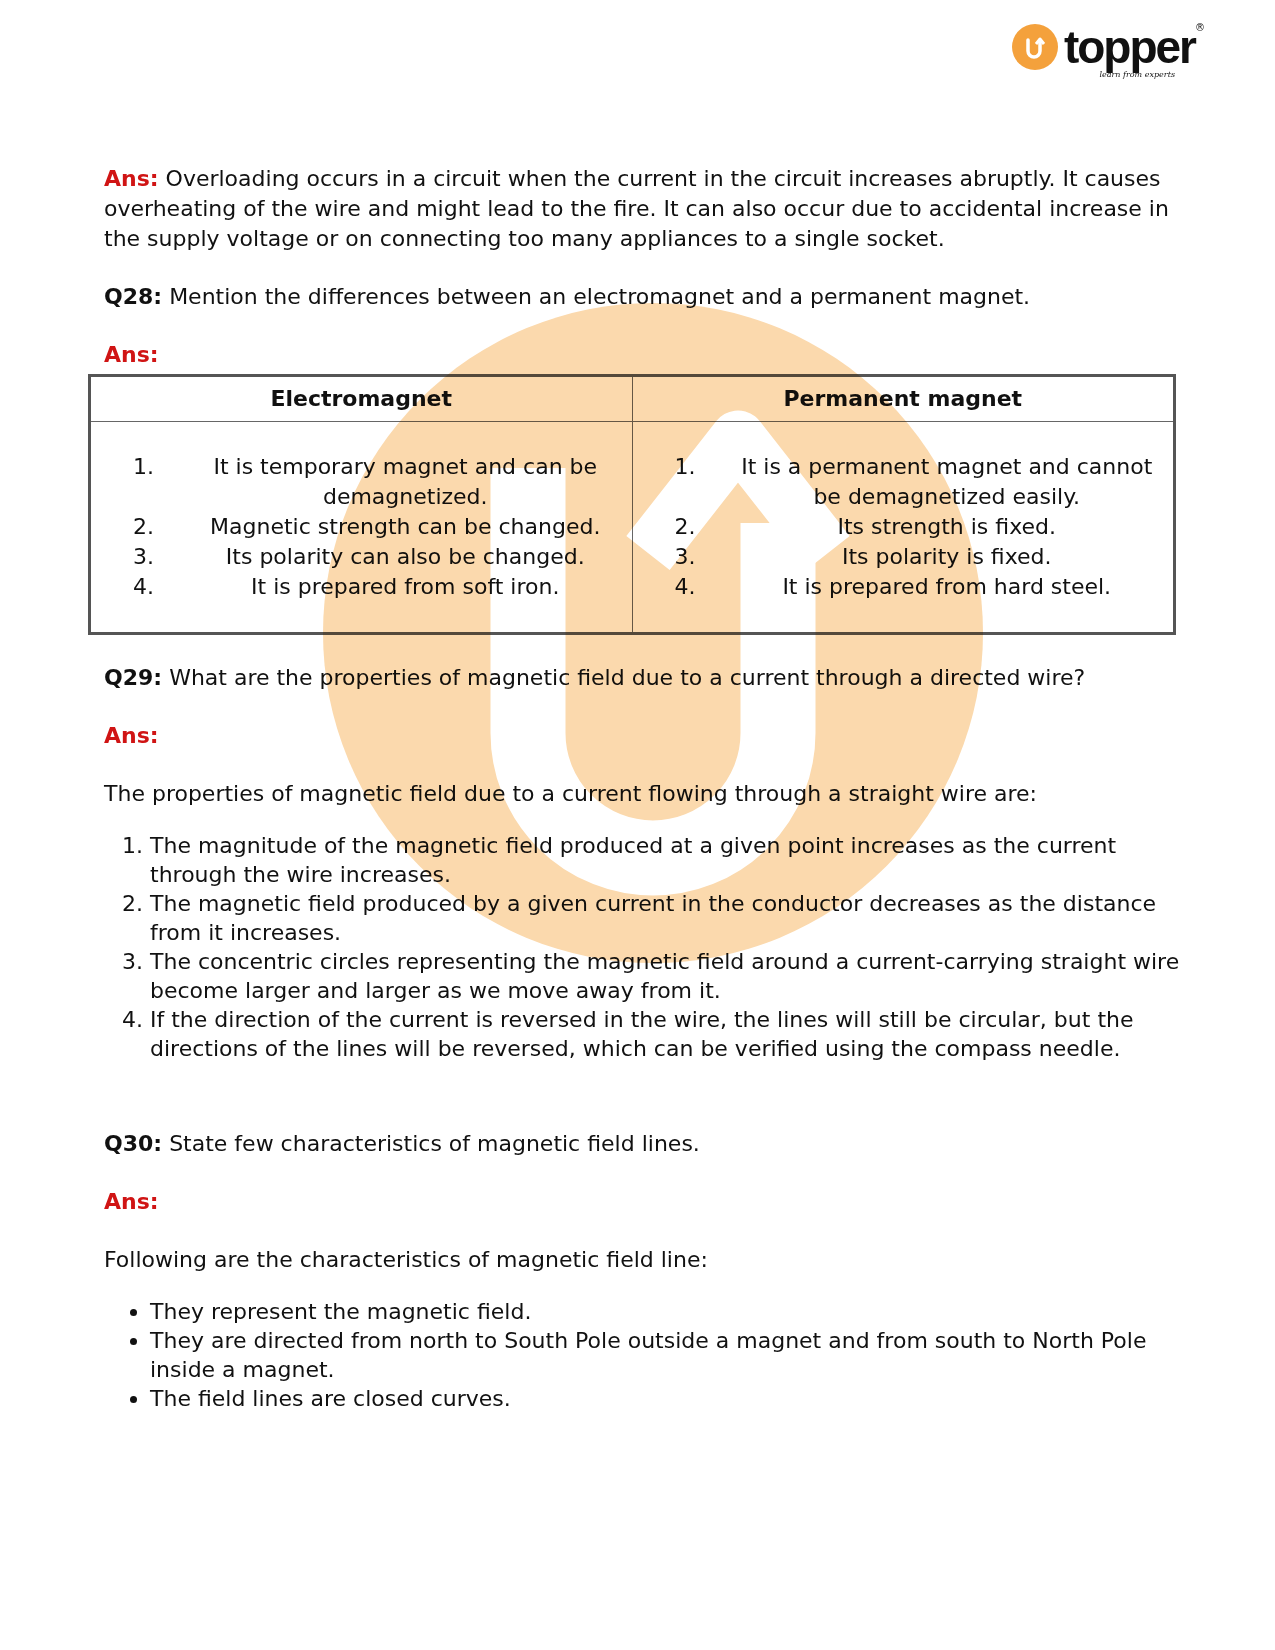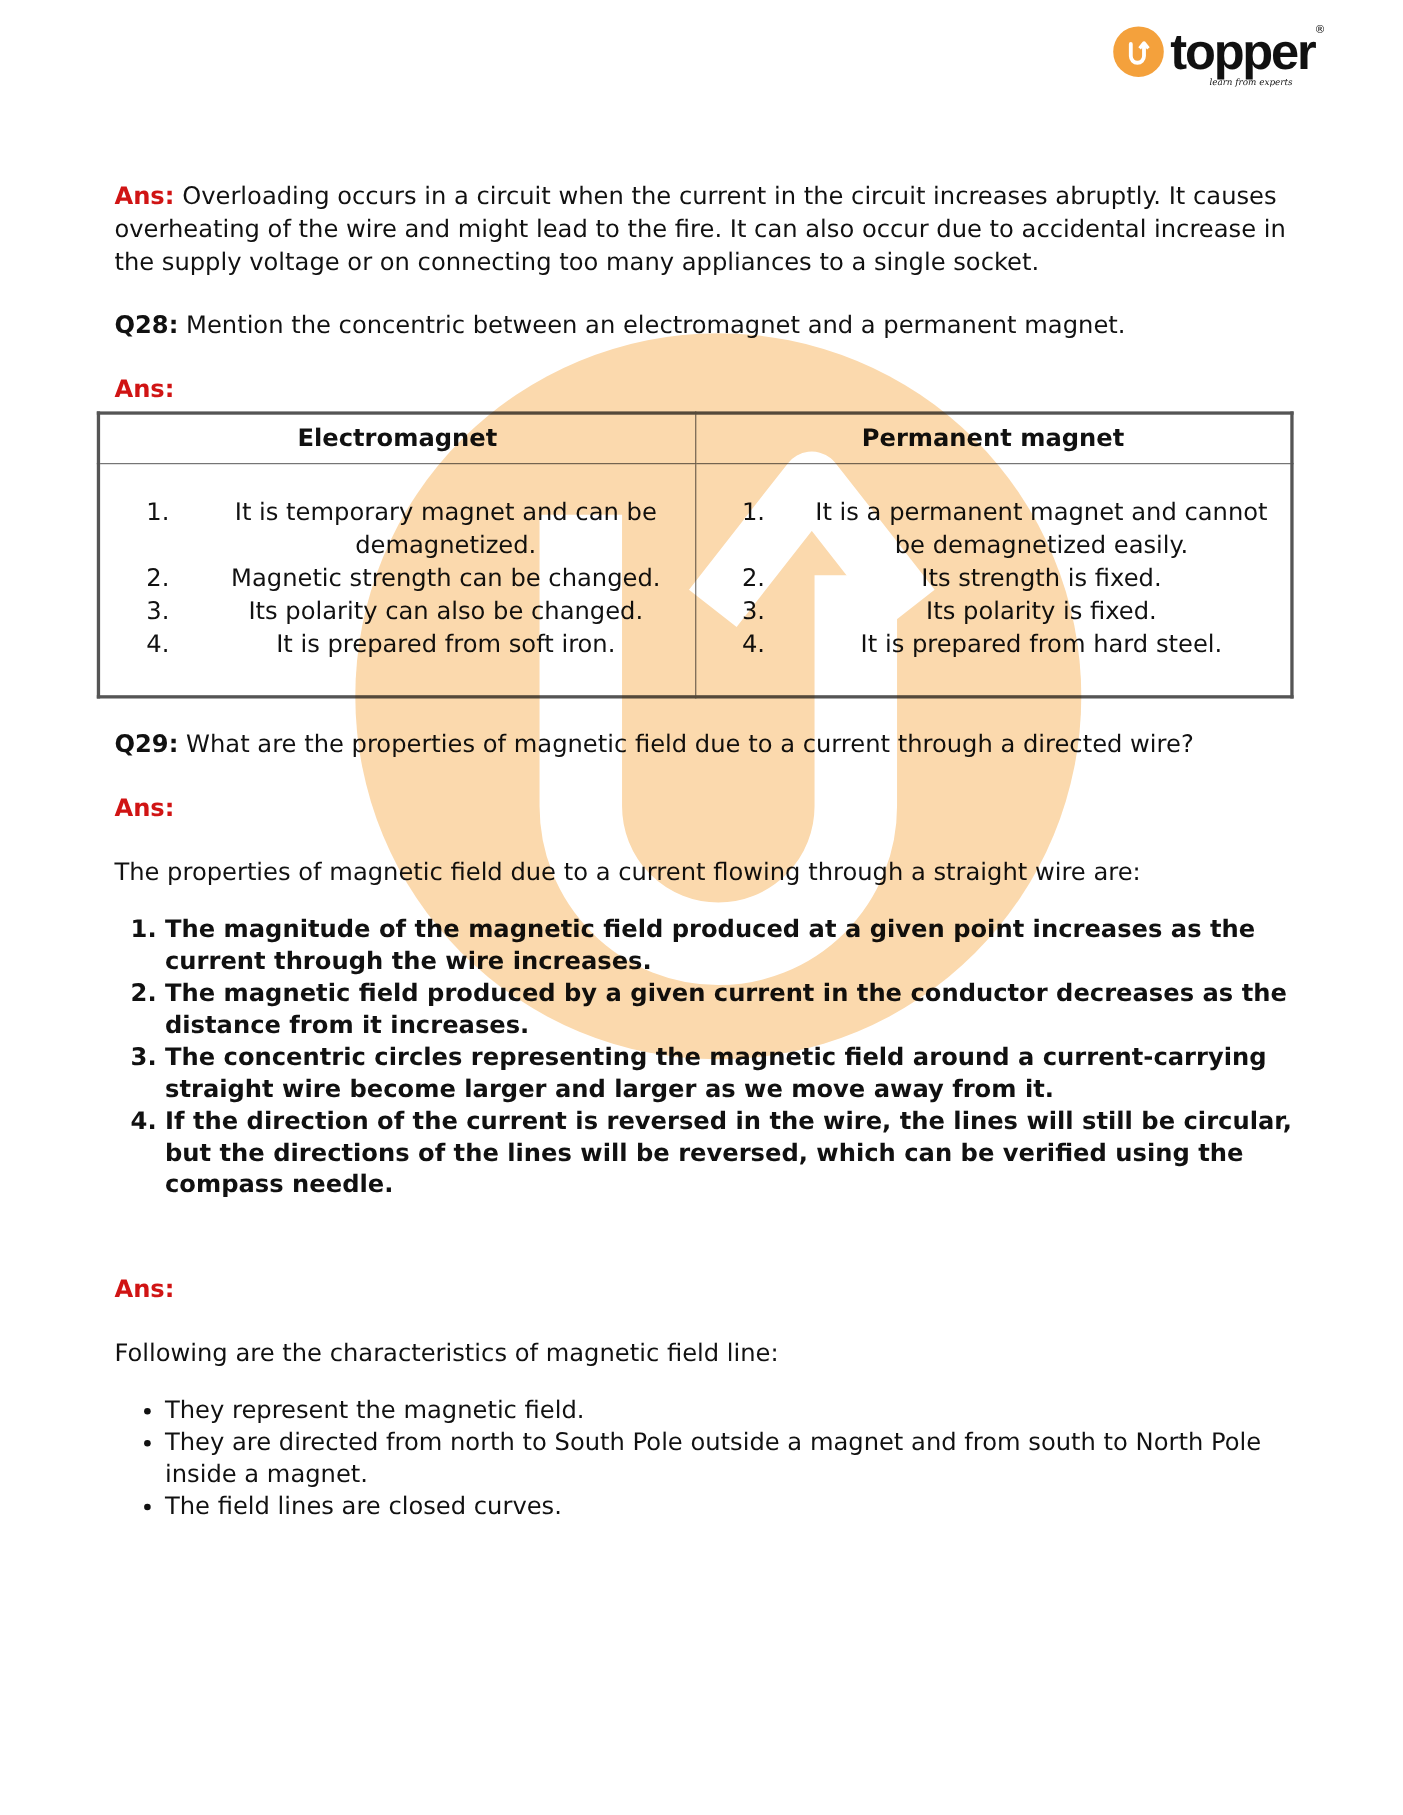--- a/index.html
+++ b/index.html
@@ -22,21 +22,21 @@
   p { margin: 16px; }
   .block { margin-bottom: 28px; }
   table.cmp { width: 1088px; border-collapse: collapse; border: 3px solid #555; margin-top: 4px; }
   table.cmp th { border: 1px solid #666; font-weight: bold; font-size: 22px; height: 42px; }
   table.cmp td { border-left: 1px solid #666; border-right: 1px solid #666; vertical-align: top;
                  padding: 30px 14px 30px 14px; width: 50%; }
   .cell-list { list-style: none; margin: 0; padding: 0; }
   .cell-list li { display: flex; line-height: 30px; }
   .cell-list .num { width: 60px; text-align: left; padding-left: 28px; flex-shrink: 0; }
   .cell-list .txt { flex: 1; text-align: center; }
-  .num-list { margin: 0; padding-left: 62px; font-weight: bold; }
+  .num-list { margin: 0; padding-left: 62px; }
   .num-list li { line-height: 29px; margin: 0; }
   .bul-list { margin: 0; padding-left: 62px; list-style: disc; }
   .bul-list li { line-height: 29px; }
 </style>
 </head>
 <body>
 
 <div class="logo">
   <div class="logo-circle">
     <svg width="30" height="30" viewBox="0 0 30 30">
@@ -60,21 +60,21 @@
   <div class="block">
     <p>
       <span class="ans">Ans:</span>
       <span>Overloading occurs in a circuit when the current in the circuit increases abruptly. It causes overheating of the wire and might lead to the fire. It can also occur due to accidental increase in the supply voltage or on connecting too many appliances to a single socket.</span>
     </p>
   </div>
 
   <div class="block">
     <p>
       <span class="q">Q28:</span>
-      <span>Mention the concentric between an electromagnet and a permanent magnet.</span>
+      <span>Mention the differences between an electromagnet and a permanent magnet.</span>
     </p>
   </div>
   <p class="ans" style="margin-bottom:2px">Ans:</p>
 
   <table class="cmp">
     <thead>
       <tr>
         <th>Electromagnet</th>
         <th>Permanent magnet</th>
       </tr>
@@ -133,20 +133,26 @@
   </div>
   <p class="ans block">Ans:</p>
   <p class="block" style="margin-bottom:22px">The properties of magnetic field due to a current flowing through a straight wire are:</p>
   <ol class="num-list" style="margin-bottom:66px">
     <li>The magnitude of the magnetic field produced at a given point increases as the current through the wire increases.</li>
     <li>The magnetic field produced by a given current in the conductor decreases as the distance from it increases.</li>
     <li>The concentric circles representing the magnetic field around a current-carrying straight wire become larger and larger as we move away from it.</li>
     <li>If the direction of the current is reversed in the wire, the lines will still be circular, but the directions of the lines will be reversed, which can be verified using the compass needle.</li>
   </ol>
 
+  <div class="block">
+    <p>
+      <span class="q">Q30:</span>
+      <span>State few characteristics of magnetic field lines.</span>
+    </p>
+  </div>
   <p class="ans block">Ans:</p>
   <p class="block" style="margin-bottom:22px">Following are the characteristics of magnetic field line:</p>
   <ul class="bul-list">
     <li>They represent the magnetic field.</li>
     <li>They are directed from north to South Pole outside a magnet and from south to North Pole inside a magnet.</li>
     <li>The field lines are closed curves.</li>
   </ul>
 </div>
 
 </body></html>

